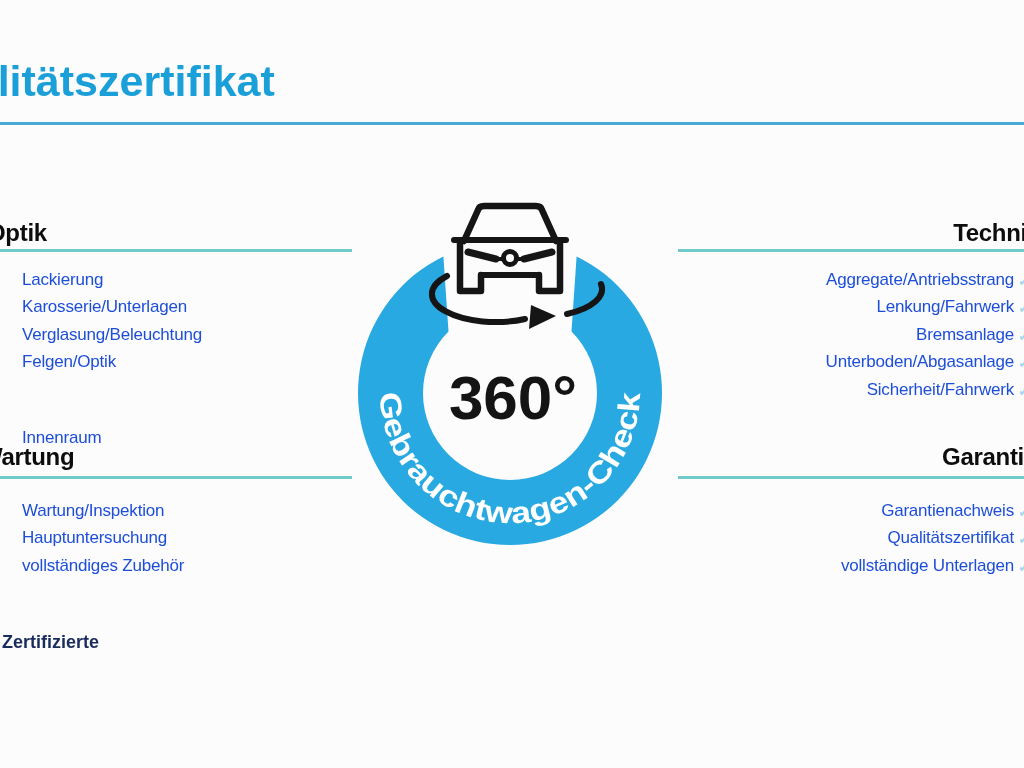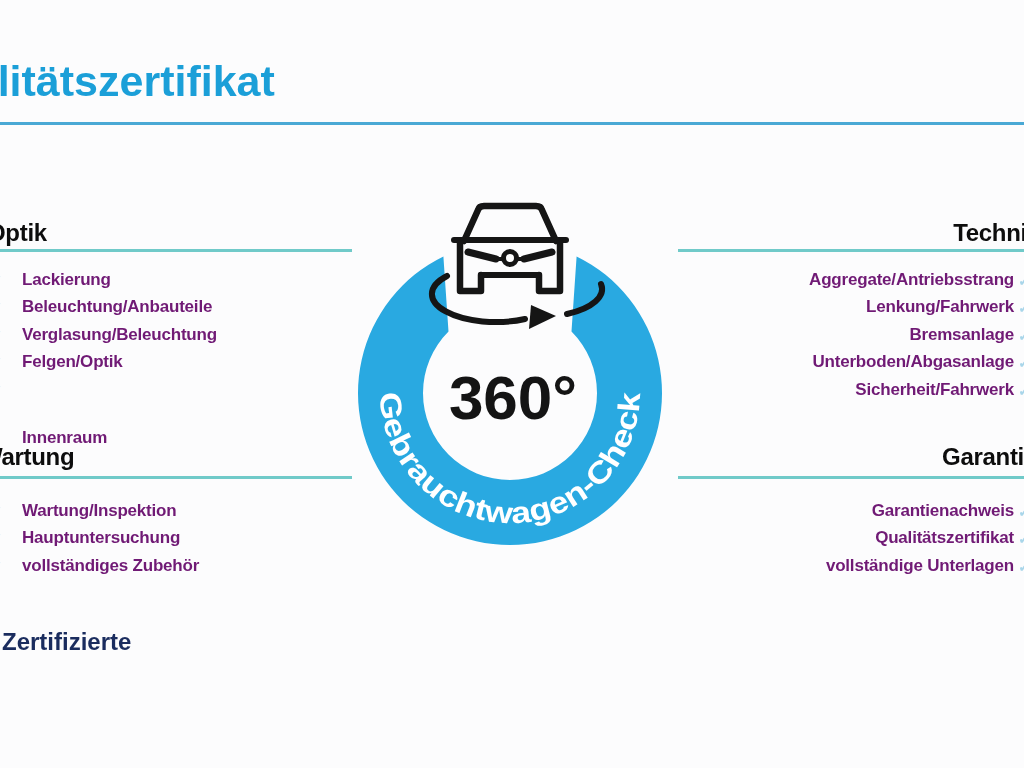--- a/index.html
+++ b/index.html
@@ -20,32 +20,32 @@
     top:122px;left:0;width:1024px;height:3px;background:#4aa9d5;
   }
   
   .section-title{
     font-size:24px;font-weight:700;color:#0d0d0d;
     white-space:nowrap;letter-spacing:-0.3px;line-height:26px;
   }
   .section-divider{height:3px;background:#70cac9;}
   
   .item{
-    font-size:17px;color:#701a75;line-height:22px;white-space:nowrap;
-    letter-spacing:-0.2px;font-weight:700;
+    font-size:17px;color:#1d4ed8;line-height:22px;white-space:nowrap;
+    letter-spacing:-0.2px;font-weight:400;
   }
   .item.right{text-align:right;}
   .check-sliver{
     font-size:15px;font-weight:700;color:#a9d6ea;line-height:22px;
     width:16px;text-align:left;overflow:visible;
   }
   
   .brand-title{
     top:627px;left:2px;
-    font-size:24px;font-weight:700;color:#1a2c5e;line-height:30px;
+    font-size:18px;font-weight:700;color:#1a2c5e;line-height:30px;
     white-space:nowrap;
   }
   
   .badge-svg{top:180px;left:330px;width:360px;height:410px;}
   .ring-label-text{
     font-size:30px;font-weight:700;fill:#ffffff;
     font-family:"Liberation Sans", sans-serif;
   }
   .degree-text{
     font-size:62px;font-weight:700;fill:#141414;
@@ -57,21 +57,21 @@
 
 <div class="abs page-title">Qualitätszertifikat</div>
 <div class="abs title-divider"></div>
 
 <div class="abs section-title" style="top:220px;left:-13px;">Optik</div>
 <div class="abs section-divider" style="top:249px;left:0;width:352px;"></div>
 
 <div class="abs check-sliver" style="top:270px;left:-10px;">✓</div>
 <div class="abs item" style="top:269px;left:22px;">Lackierung</div>
 <div class="abs check-sliver" style="top:297px;left:-10px;">✓</div>
-<div class="abs item" style="top:296px;left:22px;">Beleuchtung/Anbauteile</div>
+<div class="abs item" style="top:296px;left:22px;">Karosserie/Unterlagen</div>
 <div class="abs check-sliver" style="top:325px;left:-10px;">✓</div>
 <div class="abs item" style="top:324px;left:22px;">Verglasung/Beleuchtung</div>
 <div class="abs check-sliver" style="top:352px;left:-10px;">✓</div>
 <div class="abs item" style="top:351px;left:22px;">Felgen/Optik</div>
 <div class="abs check-sliver" style="top:380px;left:-10px;">✓</div>
 <div class="abs item" style="top:379px;left:22px;margin-top:48px;">Innenraum</div>
 
 <div class="abs section-title" style="top:444px;left:-20px;">Wartung</div>
 <div class="abs section-divider" style="top:476px;left:0;width:352px;"></div>
 

